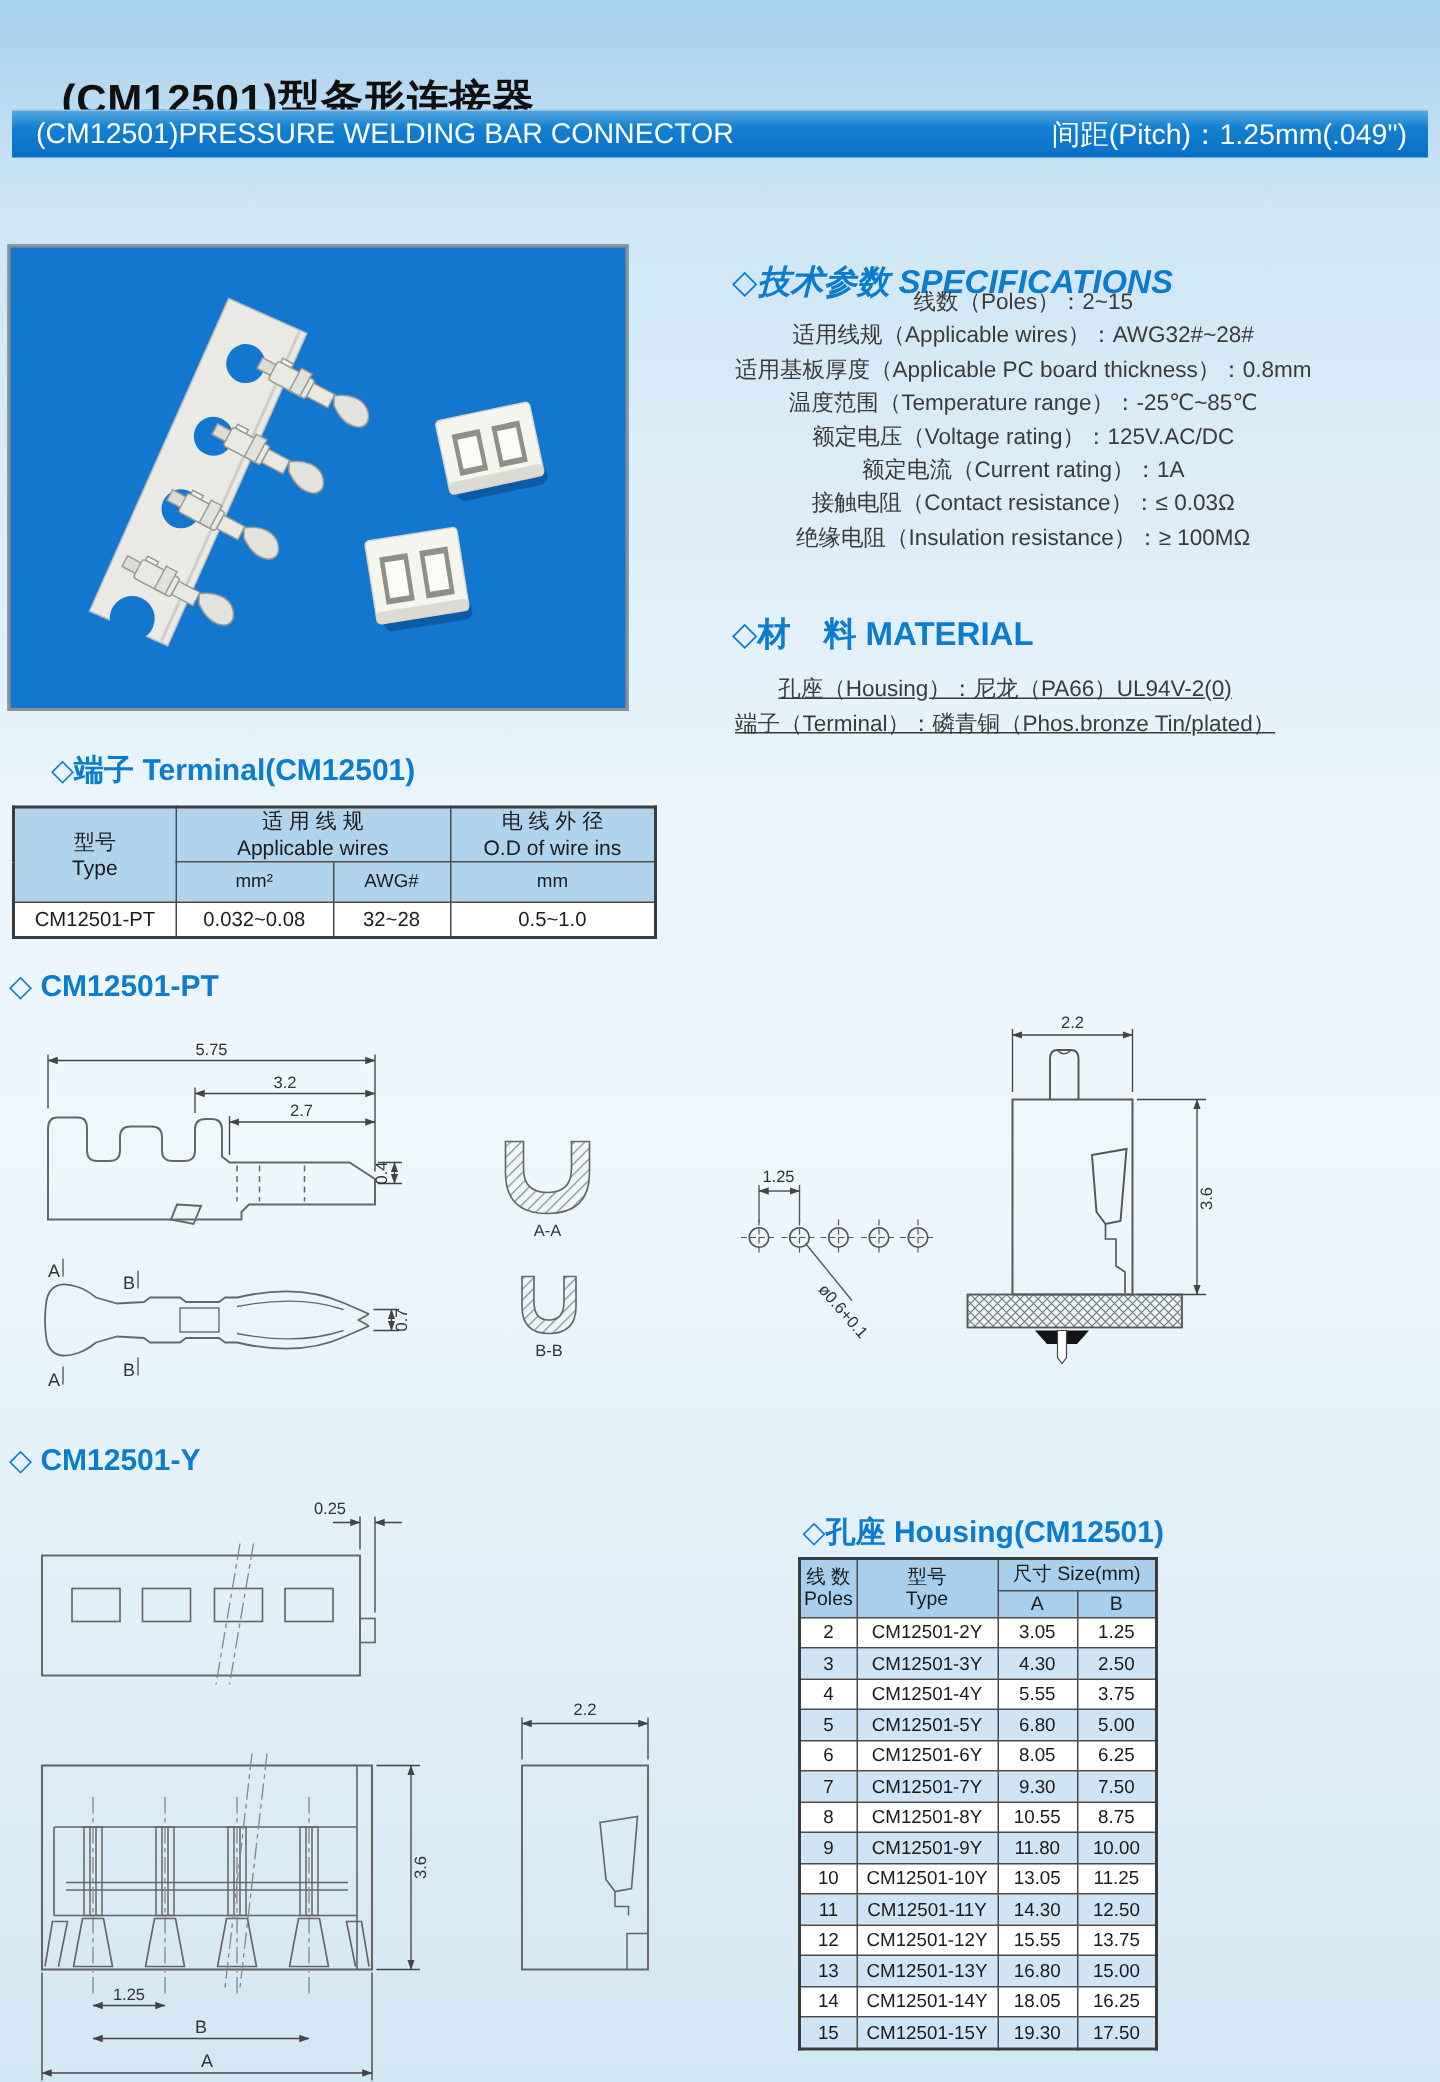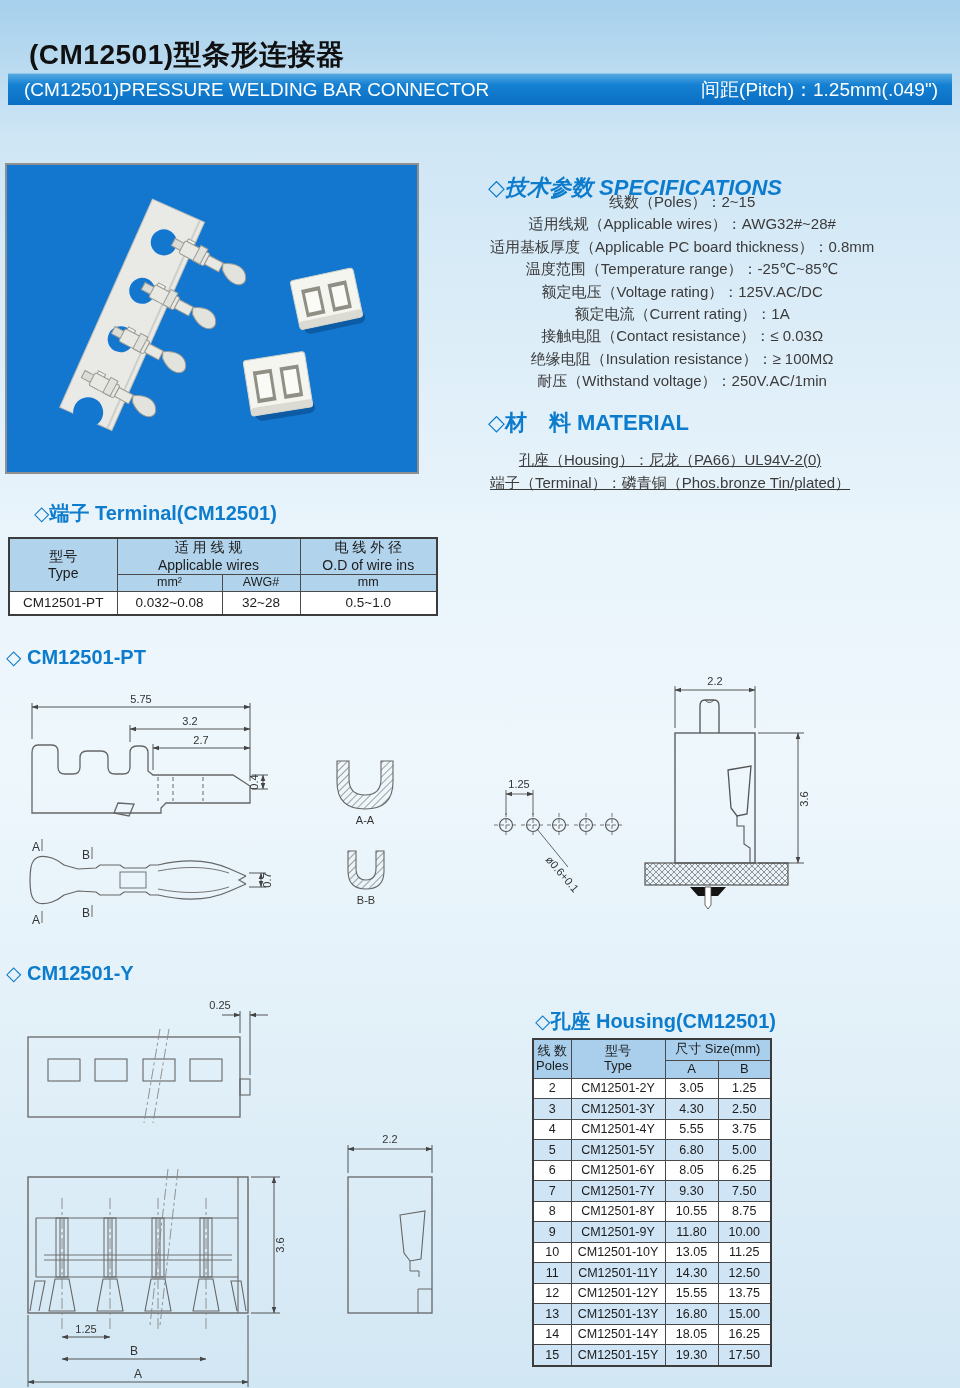--- a/index.html
+++ b/index.html
@@ -1,19 +1,19 @@
 <!DOCTYPE html>
 <html><head>
 <meta charset="utf-8">
 <style>
   html,body{margin:0;padding:0;background:#9db9cc;}
   .page{position:relative;width:960px;height:1388px;overflow:hidden;
         font-family:"Liberation Sans","DejaVu Sans",sans-serif;
         background:linear-gradient(180deg,#a6d0ec 0%,#cfe6f5 10%,#e9f4fb 38%,#eef7fc 55%,#e0eff8 78%,#d2e7f4 100%);}
-  .page-title{position:absolute;left:25px;top:32px;margin:4px;font-size:28px;font-weight:bold;color:#101010;letter-spacing:.5px;}
+  .page-title{position:absolute;left:25px;top:32px;margin:16px;font-size:28px;font-weight:bold;color:#101010;letter-spacing:.5px;}
   .title-bar{position:absolute;left:8px;top:73px;width:944px;height:31px;
              background:linear-gradient(180deg,#55a8e0 0%,#1480d2 35%,#0a6fc4 100%);
              border-top:1px solid #8ec6ec;display:flex;justify-content:space-between;align-items:center;}
   .title-bar span{color:#fff;font-size:19px;font-weight:normal;white-space:nowrap;}
   .title-bar .l{padding-left:16px;}
   .title-bar .r{padding-right:14px;}
   .photo-box{position:absolute;left:5px;top:163px;width:410px;height:307px;background:#1377cf;border:2px solid #8f8f8f;box-sizing:content-box;}
   h2.sec{position:absolute;margin:0;font-size:22px;font-weight:bold;color:#0d7ccd;white-space:nowrap;}
   h2.sec.small{font-size:20px;}
   .spec-list,.mat-list{position:absolute;margin:0;padding:0;list-style:none;color:#3b3b3b;text-align:center;}
@@ -114,21 +114,20 @@
   <h2 class="sec" style="left:488px;top:173px;font-style:italic;">◇技术参数 SPECIFICATIONS</h2>
   <ul class="spec-list">
       <li>线数（Poles）：2~15</li>
       <li>适用线规（Applicable wires）：AWG32#~28#</li>
       <li>适用基板厚度（Applicable PC board thickness）：0.8mm</li>
       <li>温度范围（Temperature range）：-25℃~85℃</li>
       <li>额定电压（Voltage rating）：125V.AC/DC</li>
       <li>额定电流（Current rating）：1A</li>
       <li>接触电阻（Contact resistance）：≤ 0.03Ω</li>
       <li>绝缘电阻（Insulation resistance）：≥ 100MΩ</li>
-      <li>耐压（Withstand voltage）：250V.AC/1min</li>
     </ul>
 
   <h2 class="sec" style="left:488px;top:408px;">◇材　料 MATERIAL</h2>
   <ul class="mat-list">
       <li>孔座（Housing）：尼龙（PA66）UL94V-2(0)</li>
       <li>端子（Terminal）：磷青铜（Phos.bronze Tin/plated）</li>
     </ul>
 
   <h2 class="sec small" style="left:6px;top:500px;margin-left:28px;">◇端子 Terminal(CM12501)</h2>
   <table class="t-table">
@@ -137,21 +136,21 @@
         <col style="width:105px">
         <col style="width:78px">
         <col style="width:137px">
       </colgroup>
     <tbody>
         <tr style="height:36px;">
       <th rowspan="2" class="hd"><span>型号</span><br><span>Type</span></th>
       <th colspan="2" class="hd"><span>适 用 线 规</span><br><span>Applicable wires</span></th>
       <th class="hd"><span>电 线 外 径</span><br><span>O.D of wire ins</span></th>
     </tr>
-    <tr style="height:17px;">
+    <tr style="height:27px;">
       <th class="hd sub">mm²</th>
       <th class="hd sub">AWG#</th>
       <th class="hd sub">mm</th>
     </tr>
     <tr class="data" style="height:23px;">
       <td>CM12501-PT</td>
       <td>0.032~0.08</td>
       <td>32~28</td>
       <td>0.5~1.0</td>
     </tr>

